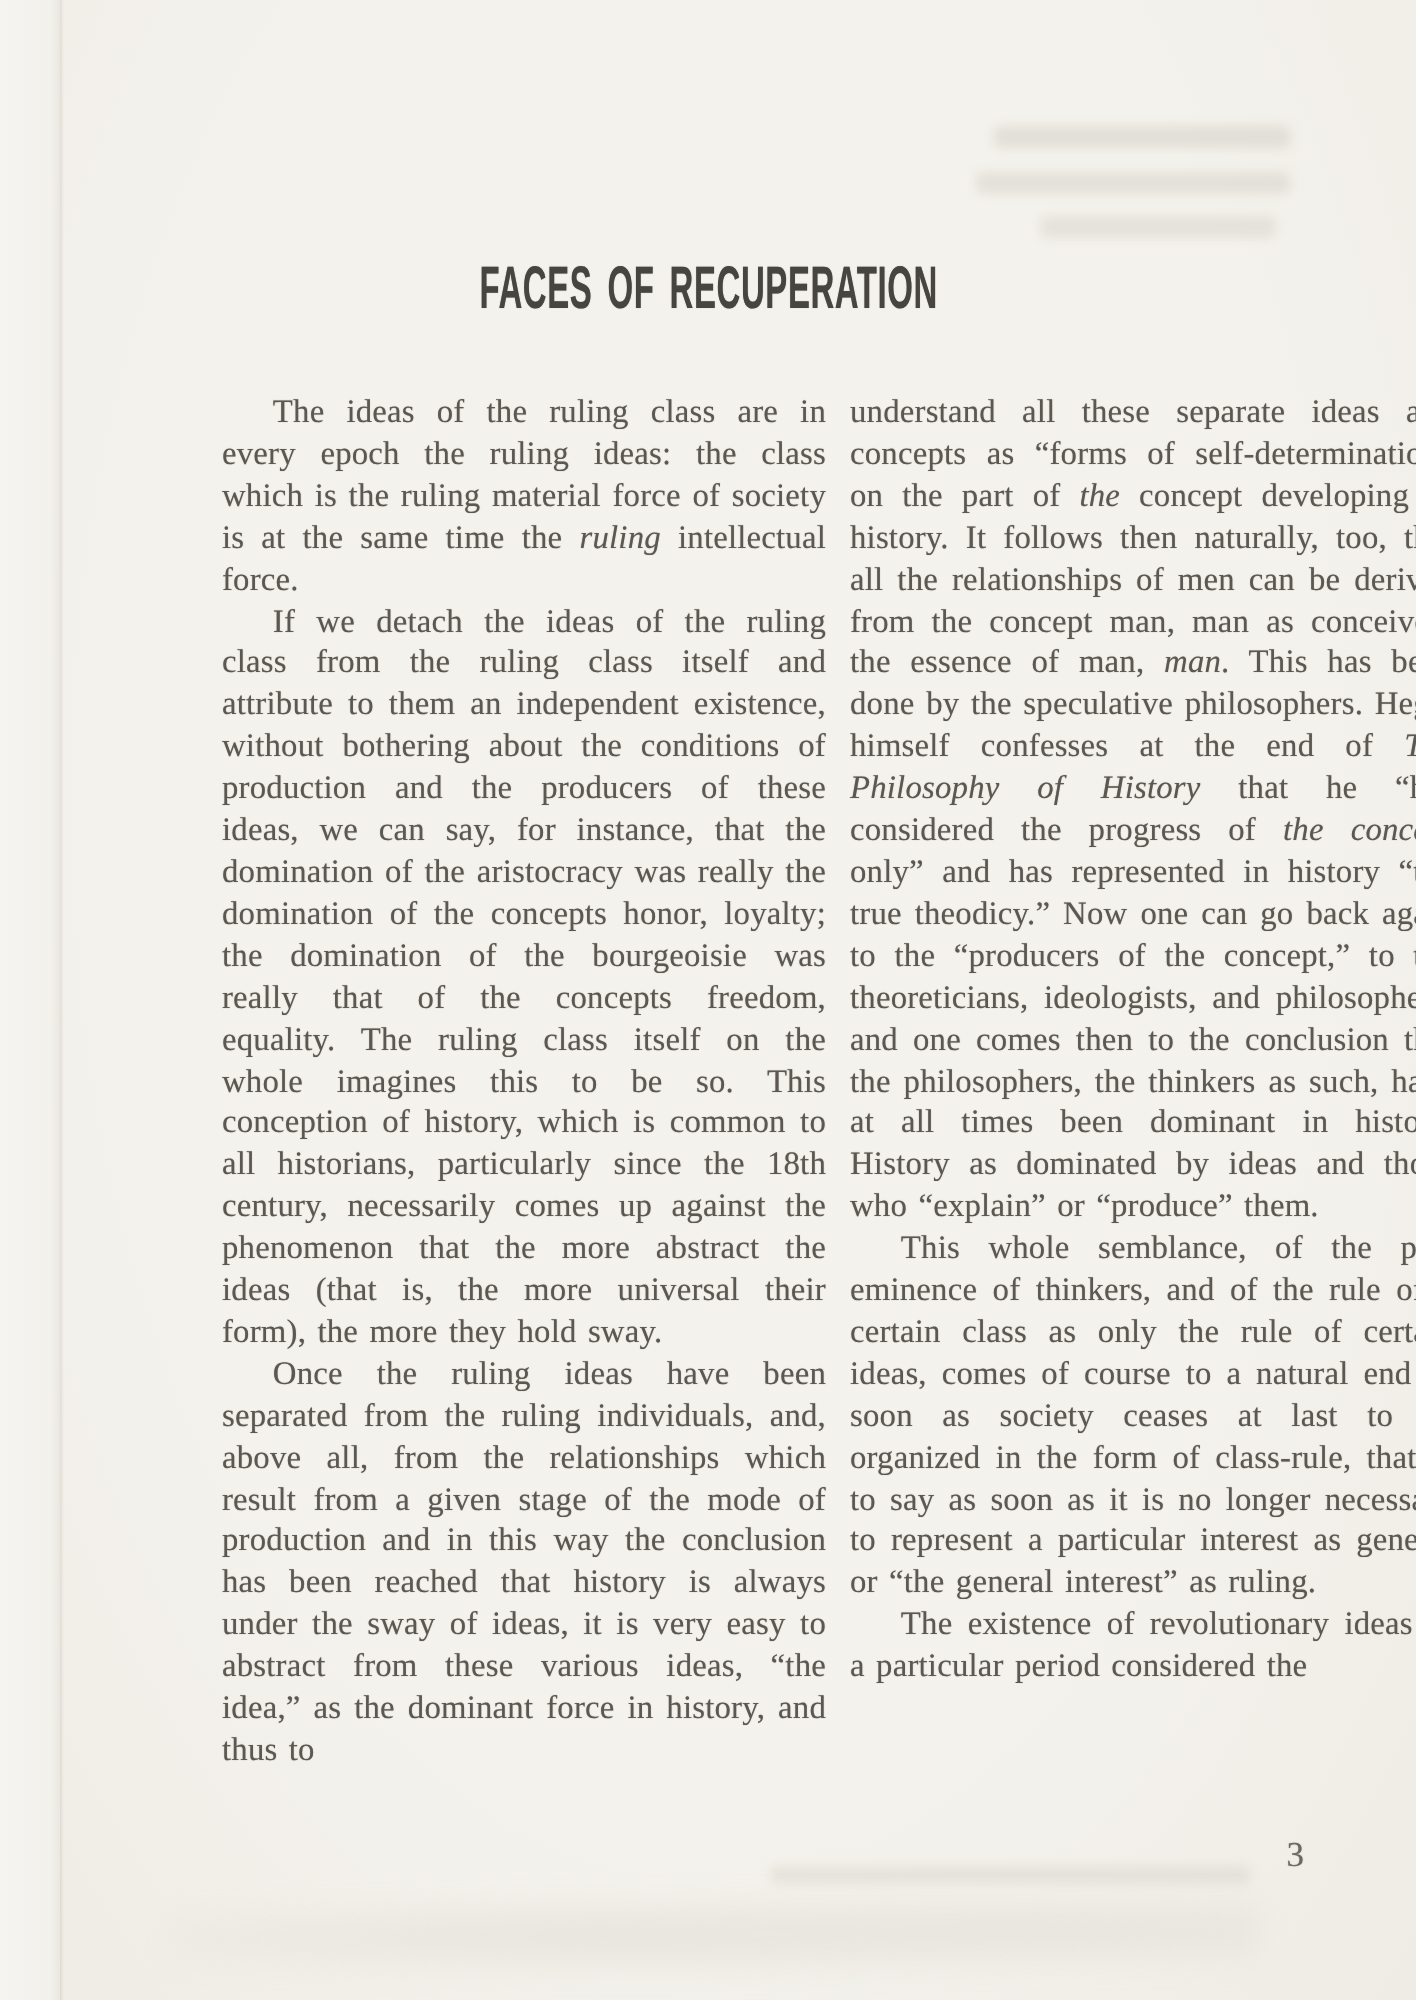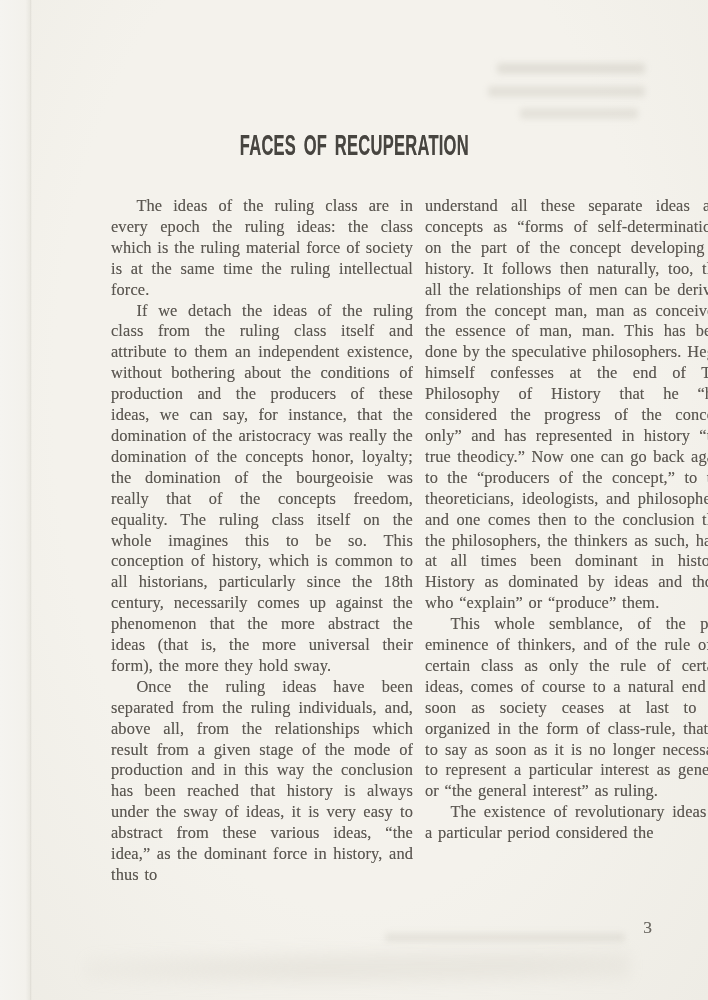--- a/index.html
+++ b/index.html
@@ -53,21 +53,21 @@
   .para {
     margin: 0;
     font-size: 16.4px;
     line-height: 20.9px;
     text-align: justify;
     word-spacing: 0.09em;
     letter-spacing: 0.1px;
     text-shadow: 0 0 0.55px rgba(91,87,81,0.5);
   }
   .para.indent { text-indent: 1.55em; }
-  .para .it { }
+  .para .it { font-style: italic; }
   .page-number {
     position: absolute; top: 917px; right: 56px;
     font-size: 17.5px; color: #6b6862;
     text-shadow: 0 0 0.6px rgba(107,104,98,0.5);
   }
   
   .ghost {
     position: absolute;
     background: #bdb9ae;
     filter: blur(3px);

